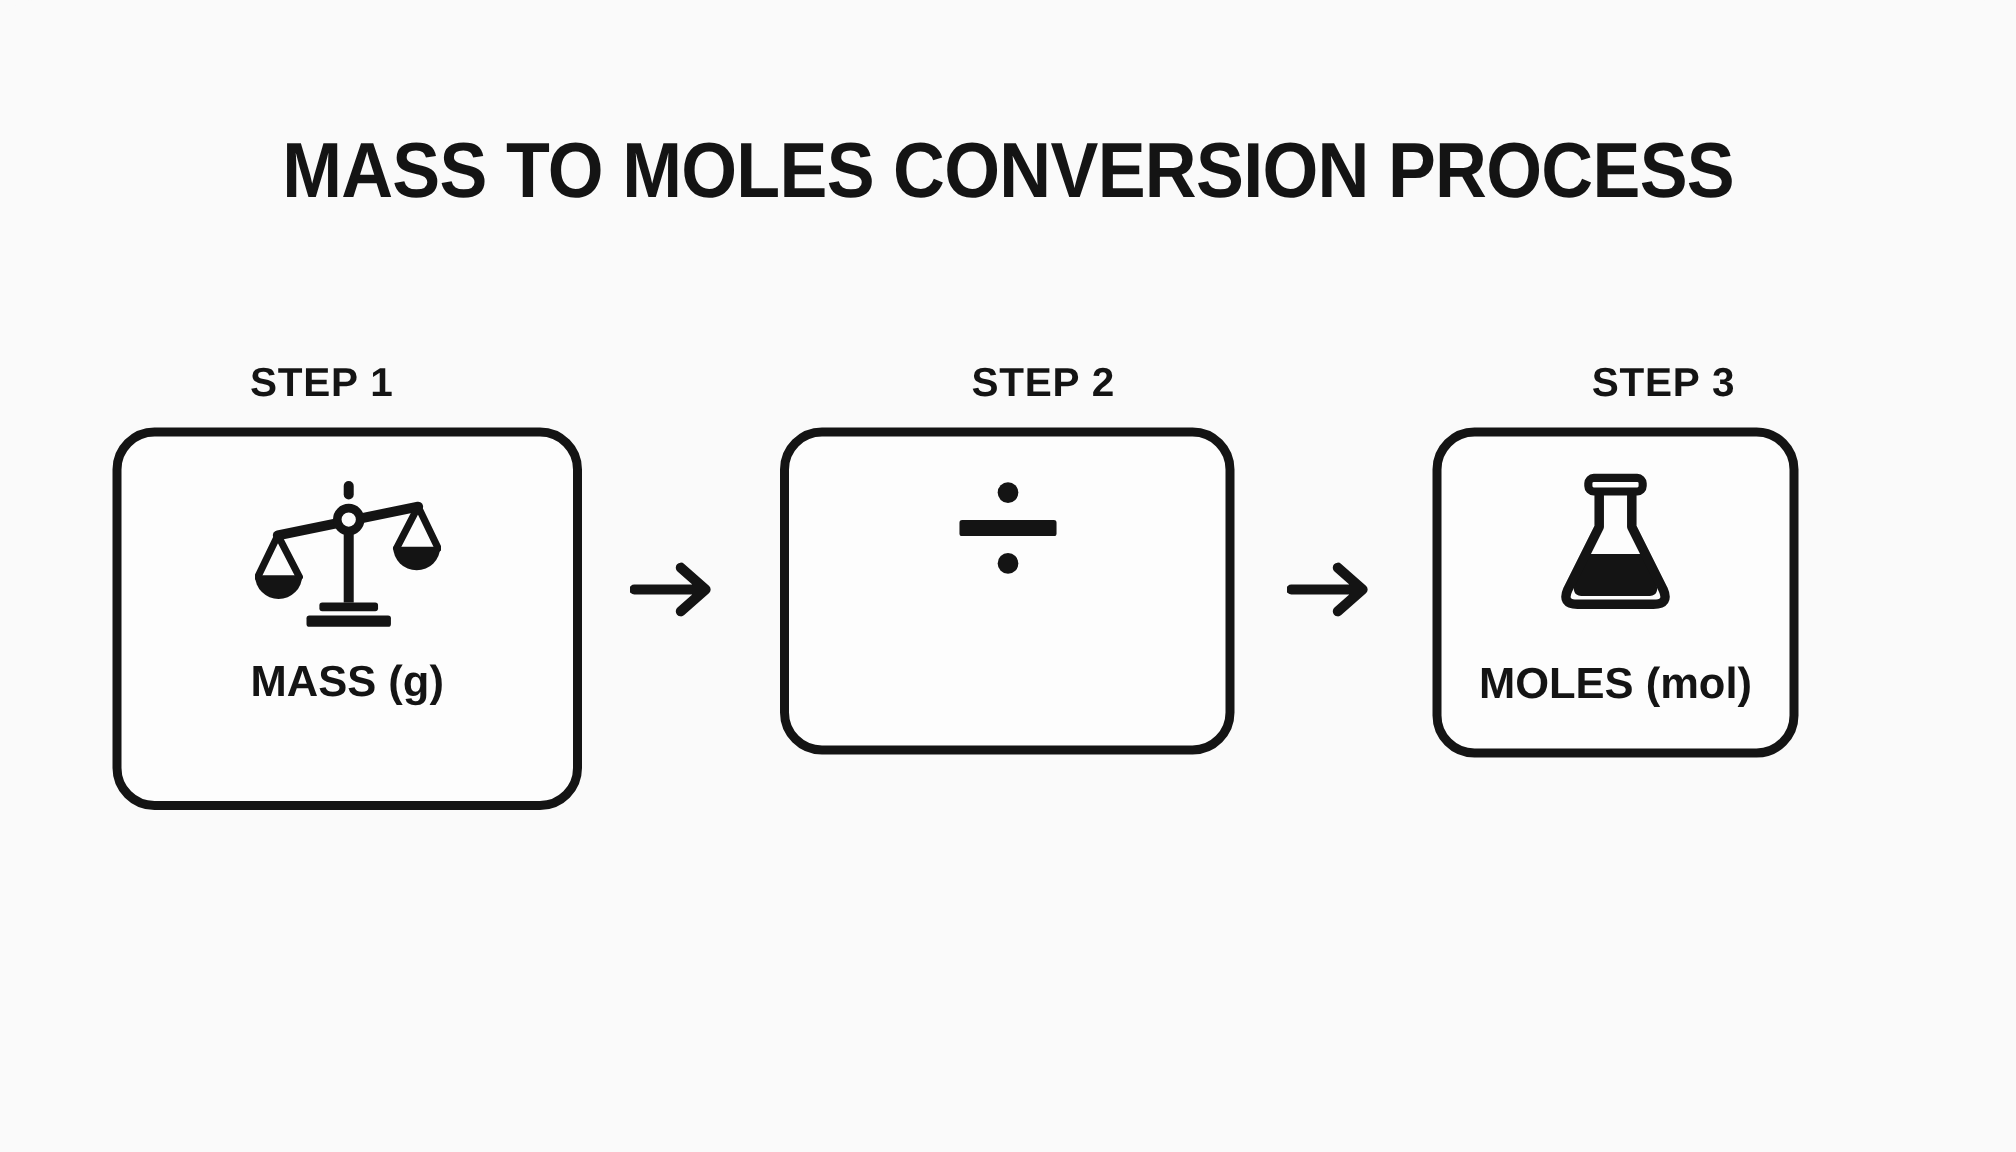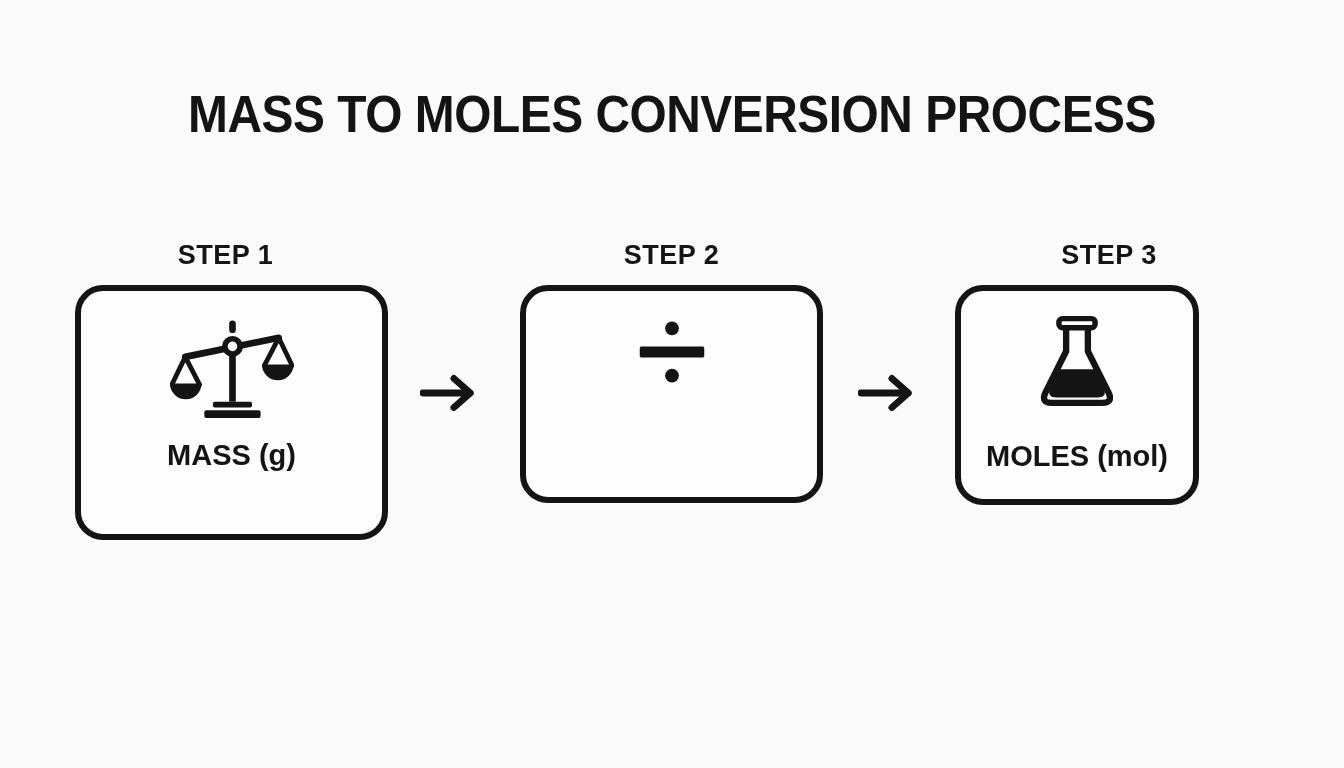--- a/index.html
+++ b/index.html
@@ -71,22 +71,22 @@
     letter-spacing: 0px;
   }
   .caption.two-line{ font-size: 28px; }
   .connector{
     position: absolute;
     top: 368px;
     color: var(--ink);
     line-height: 0;
   }
   
-  #label-1{ left: 69px;  width: 313px; }
-  #label-2{ left: 520px; width: 303px; }
+  #label-1{ left: 58px;  width: 313px; }
+  #label-2{ left: 544px; width: 303px; }
   #label-3{ left: 955px; width: 308px; }
   #box-1{ left: 75px;  width: 313px; height: 255px; }
   #box-2{ left: 520px; width: 303px; height: 218px; }
   #box-3{ left: 955px; width: 244px; height: 220px; }
   #arrow-1{ left: 420px; }
   #arrow-2{ left: 858px; }
   .pivot-ring{ fill: var(--box-fill); }
 </style>
 </head>
 <body>

